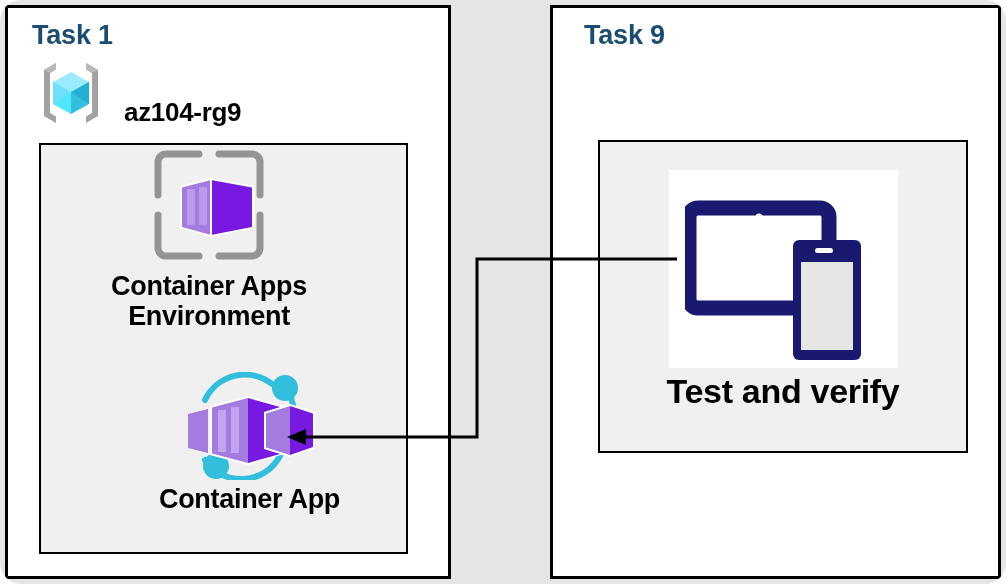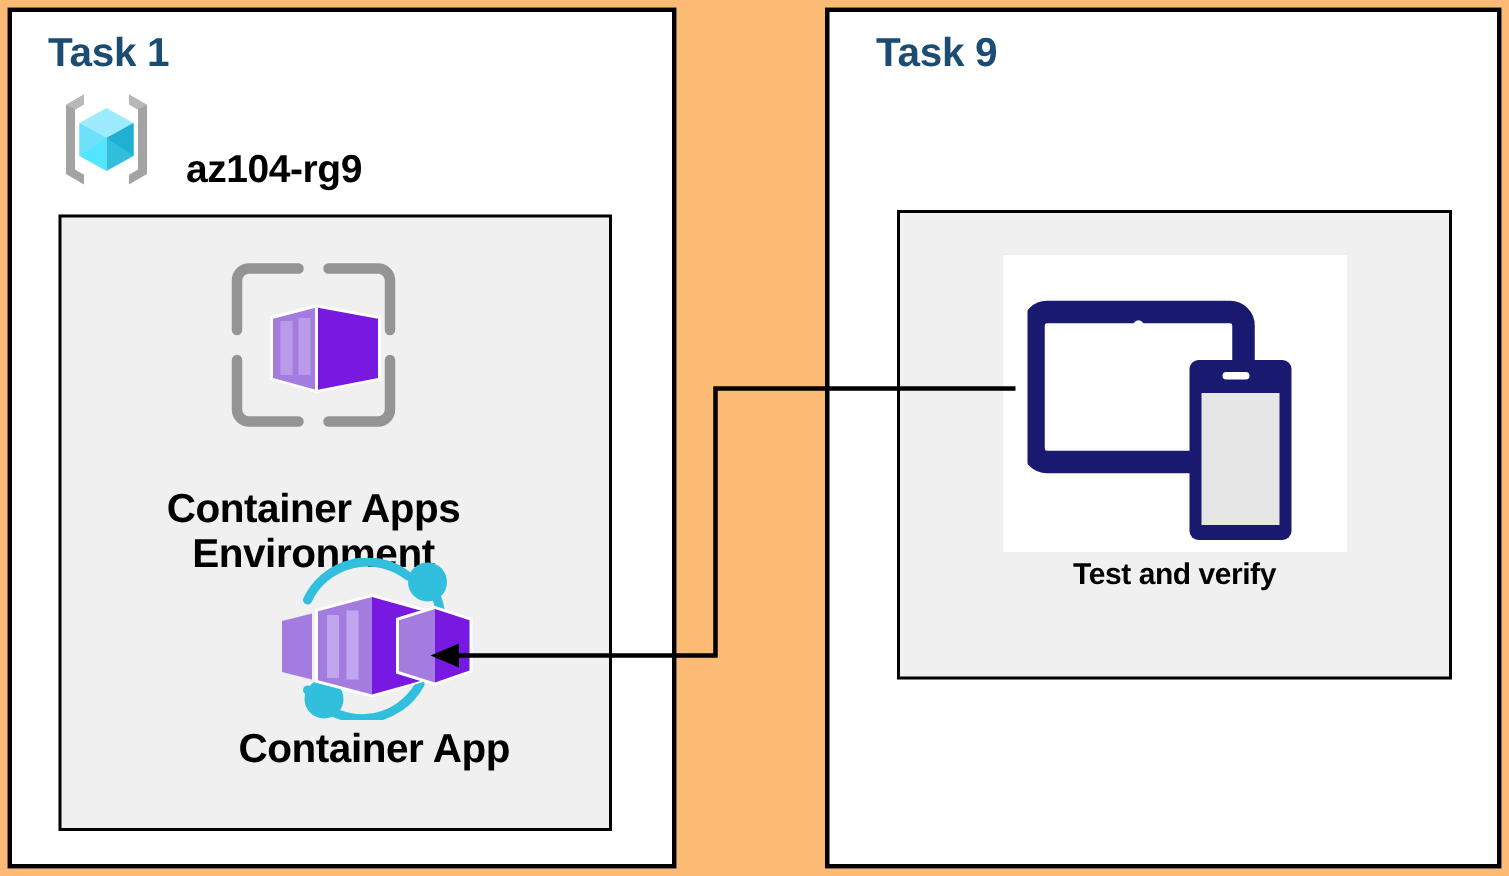--- a/index.html
+++ b/index.html
@@ -8,22 +8,23 @@
     background: #ffffff;
   }
   body {
     font-family: "Liberation Sans", sans-serif;
     -webkit-font-smoothing: antialiased;
   }
   #canvas {
     position: relative;
     width: 1006px;
     height: 584px;
-    background: #fdba74;
+    background: #e5e5e5;
     overflow: hidden;
+    border-radius: 21px;
   }
 
   
   .task-frame {
     position: absolute;
     box-sizing: border-box;
     border: 3px solid #000000;
     background: #ffffff;
   }
   #task1-frame { left: 5px;   top: 5px; width: 446px; height: 574px; }
@@ -78,21 +79,21 @@
   .node-label {
     font-size: 27px;
     font-weight: bold;
     color: #000000;
     text-align: center;
     line-height: 1.12;
     letter-spacing: -0.3px;
     white-space: pre-line;
   }
 
-  #cae-node { left: 39px; top: 170px; width: 340px; gap: 28px; }
+  #cae-node { left: 39px; top: 145px; width: 340px; }
   #cae-icon { width: 120px; height: 120px; display: block; }
   #cae-label { margin-top: 6px; }
 
   #capp-node { left: 39px; top: 372px; width: 421px; }
   #capp-icon { width: 155px; height: 108px; display: block; }
   #capp-label { margin-top: 4px; }
 
   
   #device-panel {
     position: absolute;
@@ -109,21 +110,21 @@
     width: 200px;
     height: 180px;
     display: block;
   }
   #verify-label {
     position: absolute;
     left: 598px;
     top: 372px;
     width: 370px;
     text-align: center;
-    font-size: 20px;
+    font-size: 34px;
     font-weight: bold;
     color: #000000;
     letter-spacing: -0.3px;
   }
 
   
   #connector {
     position: absolute;
     left: 0;
     top: 0;

